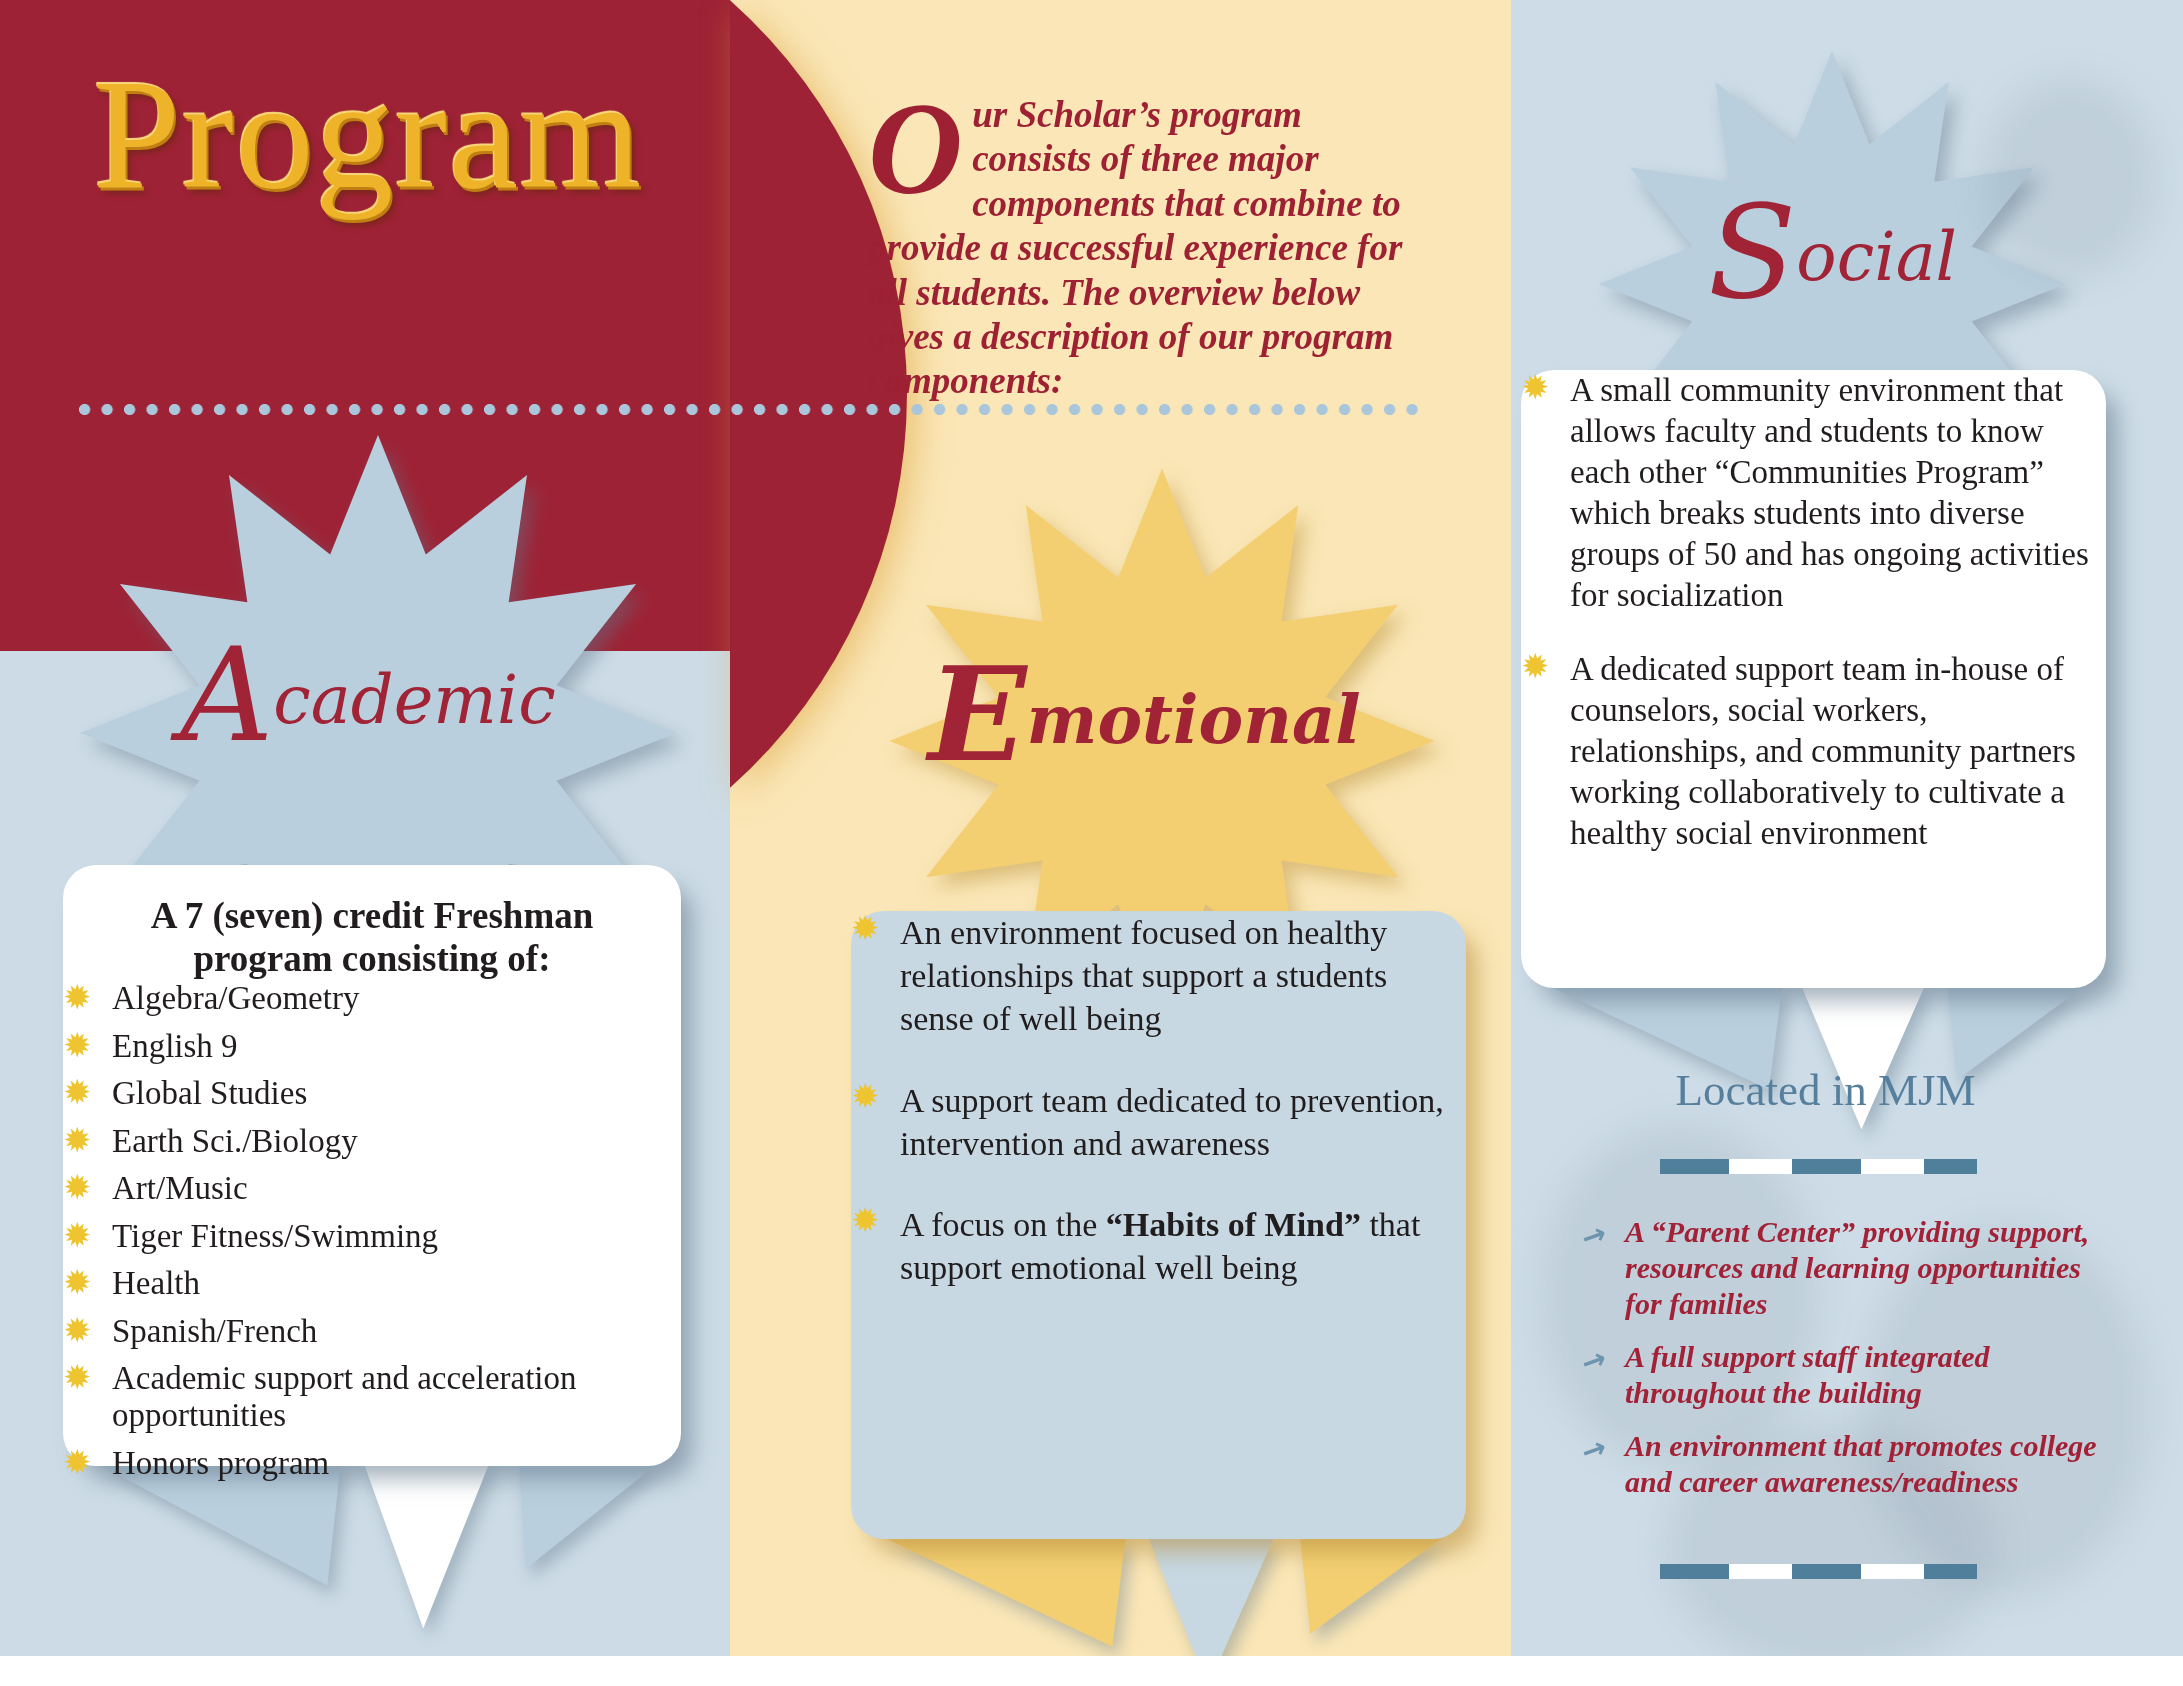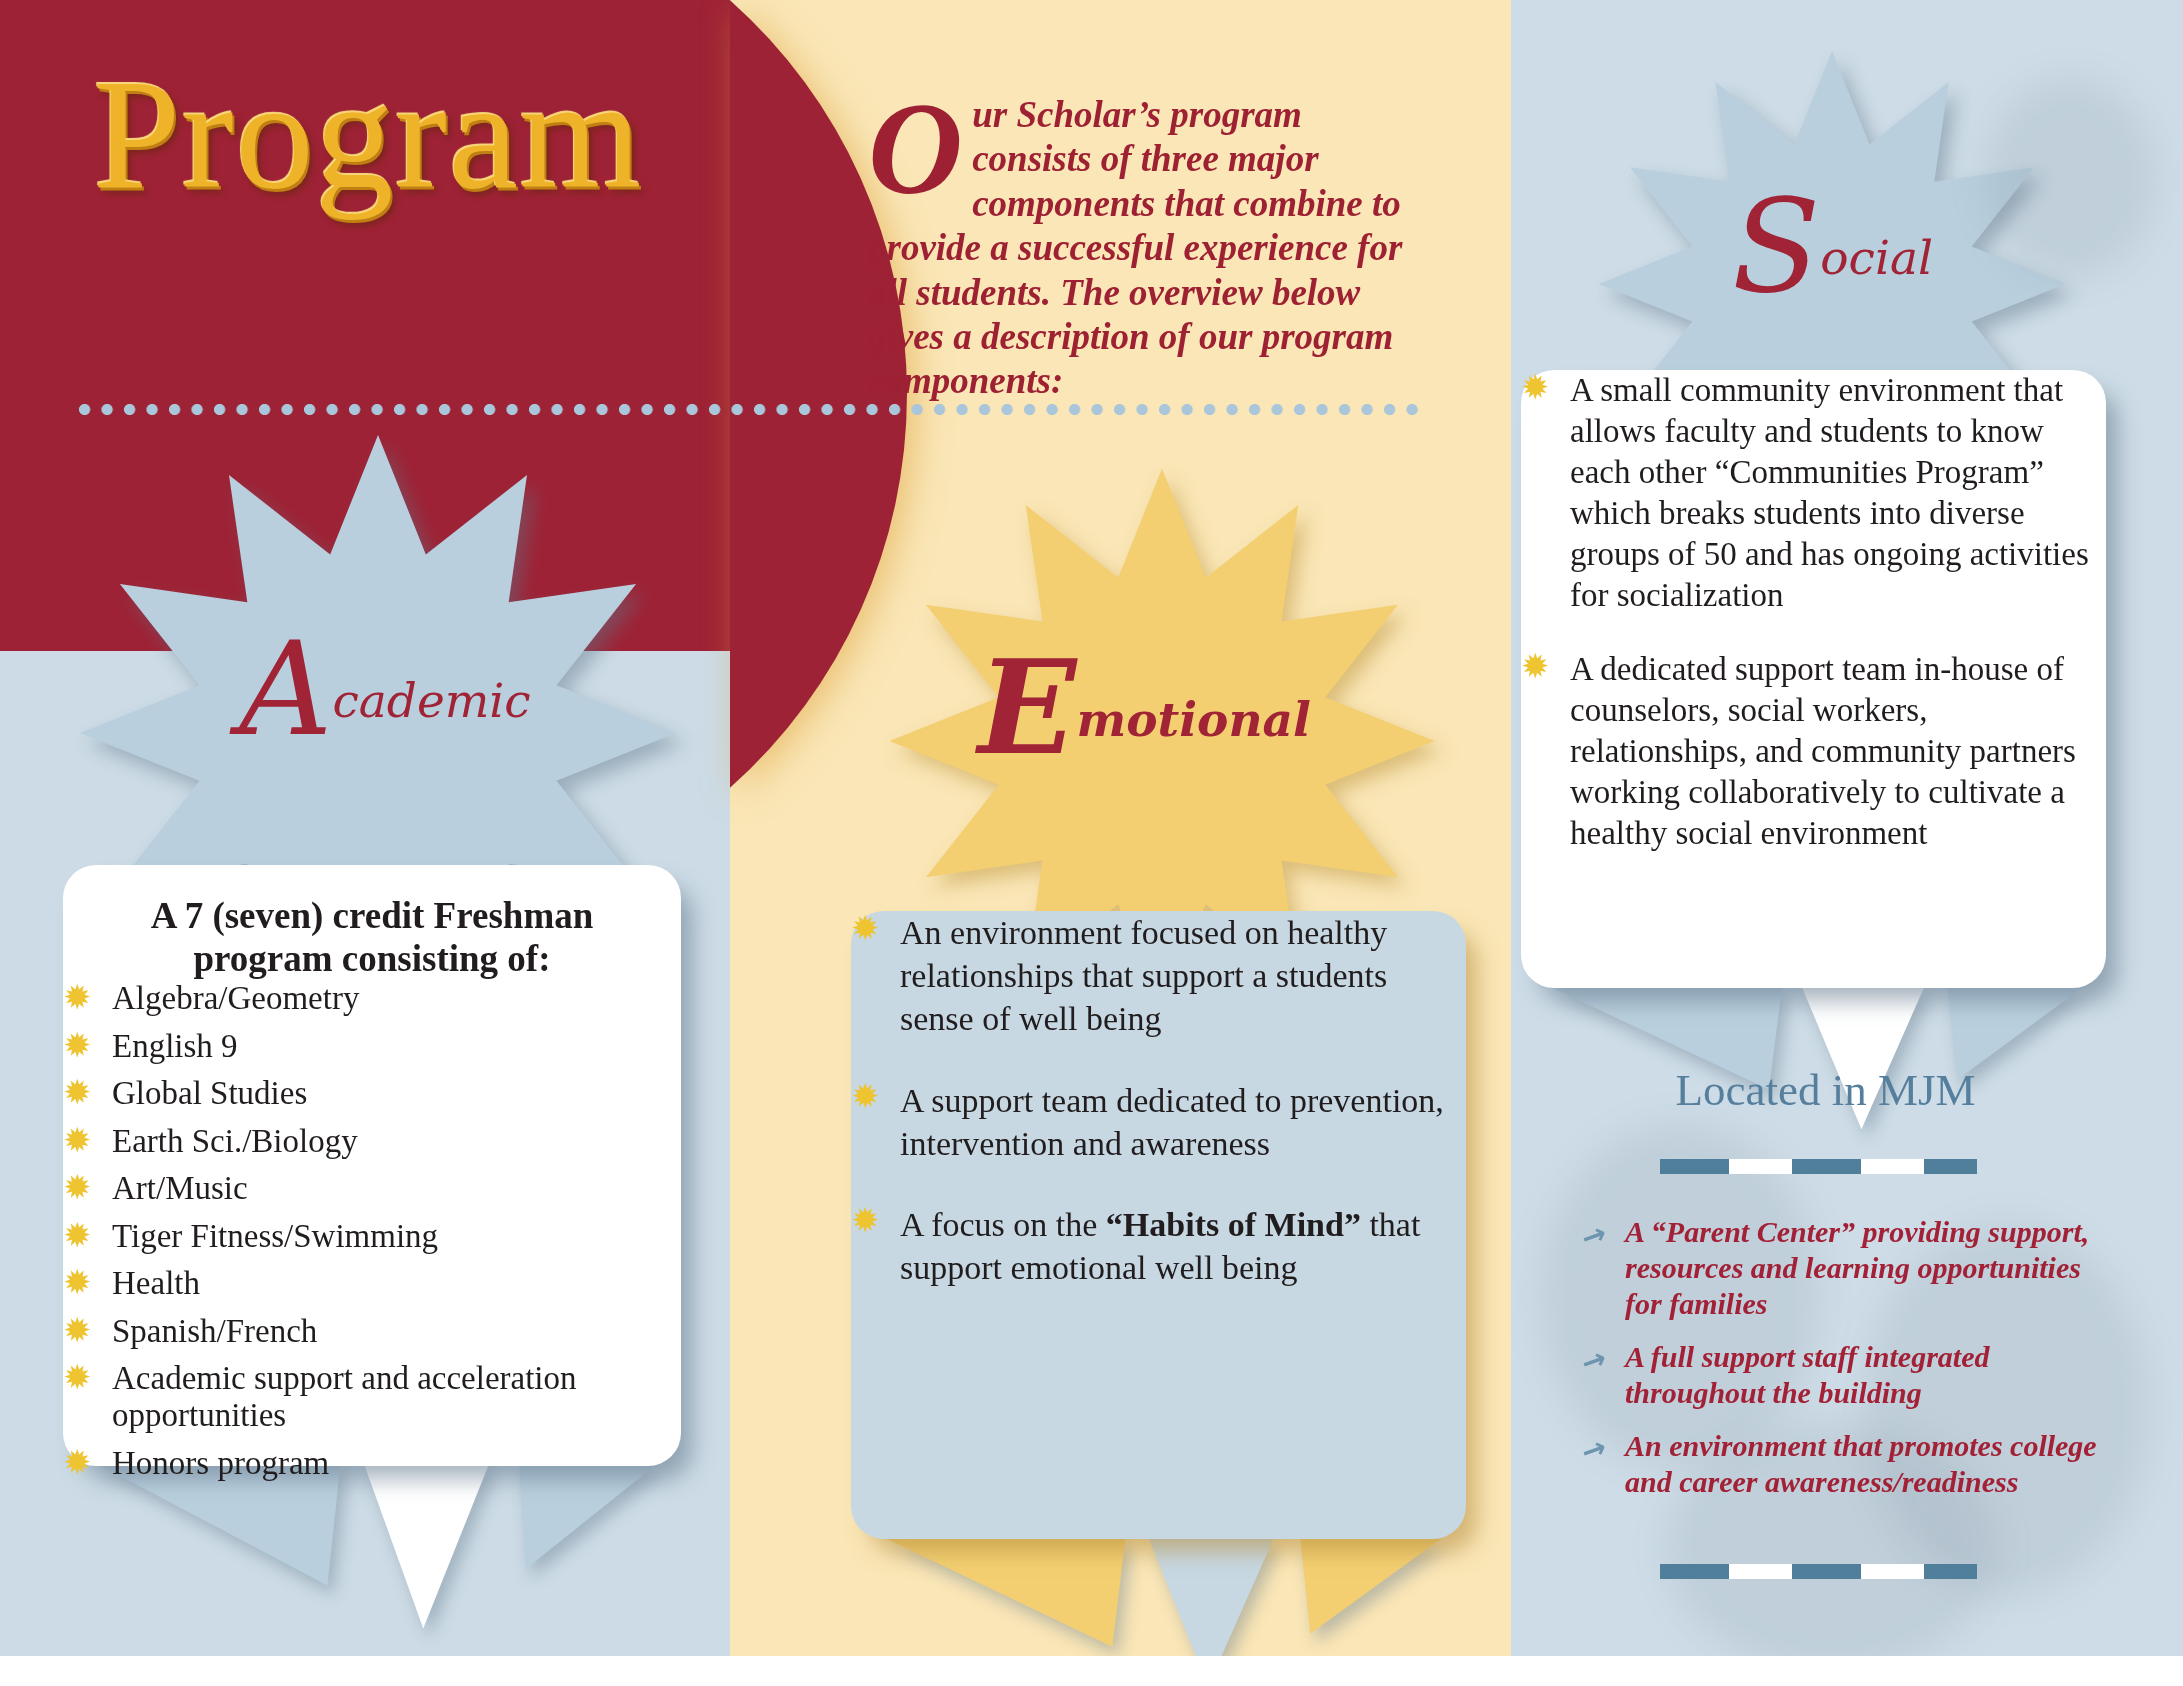--- a/index.html
+++ b/index.html
@@ -38,21 +38,21 @@
   .intro::first-letter{
     float:left;font-size:3.55em;line-height:.78;padding:5.3px 9.3px 0 0;font-style:italic;}
 
   
   .star{filter:drop-shadow(8px 10.6px 9.3px rgba(96,118,138,.45));}
   .star.gold{filter:drop-shadow(8px 10.6px 9.3px rgba(190,150,60,.5));}
 
   .script-label{z-index:4;text-align:center;color:#a02336;font-style:italic;
     font-family:"DejaVu Serif", serif;line-height:79px;}
   .script-label .ini{font-size:129px;line-height:0;display:inline-block;transform:translateY(17px);}
-  .script-label .rest{font-size:47px;}
+  .script-label .rest{font-size:67px;}
 
   
   .card{background:#fff;border-radius:33px;z-index:3;
     box-shadow:14.6px 17px 22.5px -4px rgba(96,118,138,.55);}
   .card.bluecard{background:#c7d8e3;box-shadow:14.6px 17px 22.5px -4px rgba(180,140,60,.55);}
   .card-deco{z-index:2;filter:drop-shadow(6.6px 9.3px 8px rgba(96,118,138,.4));}
 
   .card-header{font-weight:bold;font-size:37px;line-height:1.15;text-align:center;
     padding:30px 26.5px 0 26.5px;}
 
@@ -119,21 +119,21 @@
     <span class="l1">Program</span>
   </div>
 
   <div class="abs dots"></div>
 
   <p class="abs intro" style="margin:8px;">Our Scholar’s program consists of three major components that combine to provide a successful experience for all students. The overview below gives a description of our program components:</p>
 
   <svg class="abs star" style="left:74px;top:429px;" width="608" height="608" viewBox="-102 -102 204 204">
     <use href="#star12" fill="#b9cfdd"></use>
   </svg>
-  <div class="abs script-label" style="left:107px;top:661px;width:556px;">
+  <div class="abs script-label" style="left:90px;top:661px;width:556px;">
     <span class="ini">A</span><span class="rest">cademic</span>
   </div>
 
   <svg class="abs card-deco" style="left:63px;top:1463px;" width="618" height="179" viewBox="0 0 935 270">
     <polygon points="50,0 420,0 400,185" fill="#b9cfdd"></polygon>
     <polygon points="690,0 900,0 700,160" fill="#b9cfdd"></polygon>
     <polygon points="455,0 645,0 545,250" fill="#ffffff"></polygon>
   </svg>
 
   <div class="abs card" style="left:63px;top:865px;width:618px;height:601px;">

